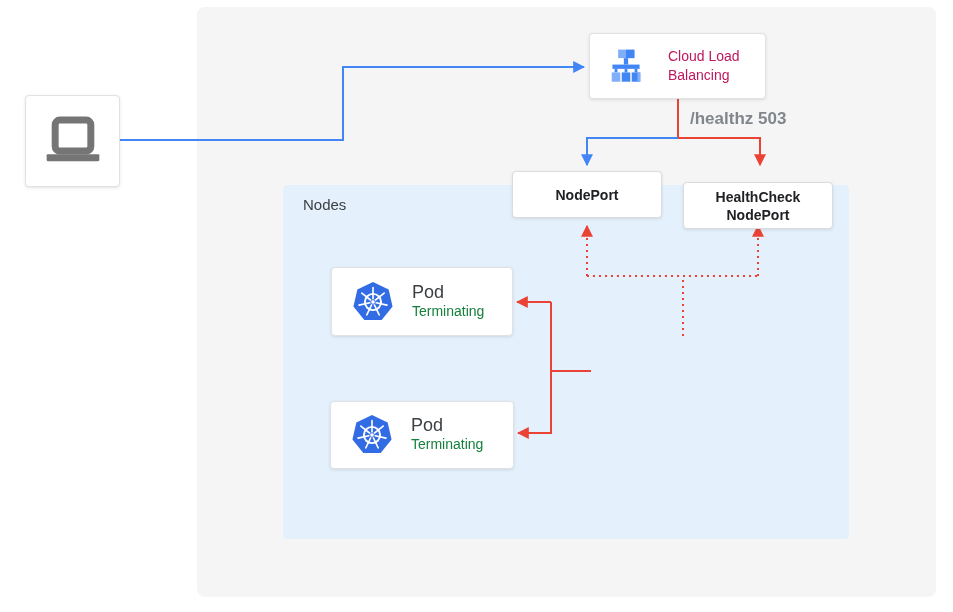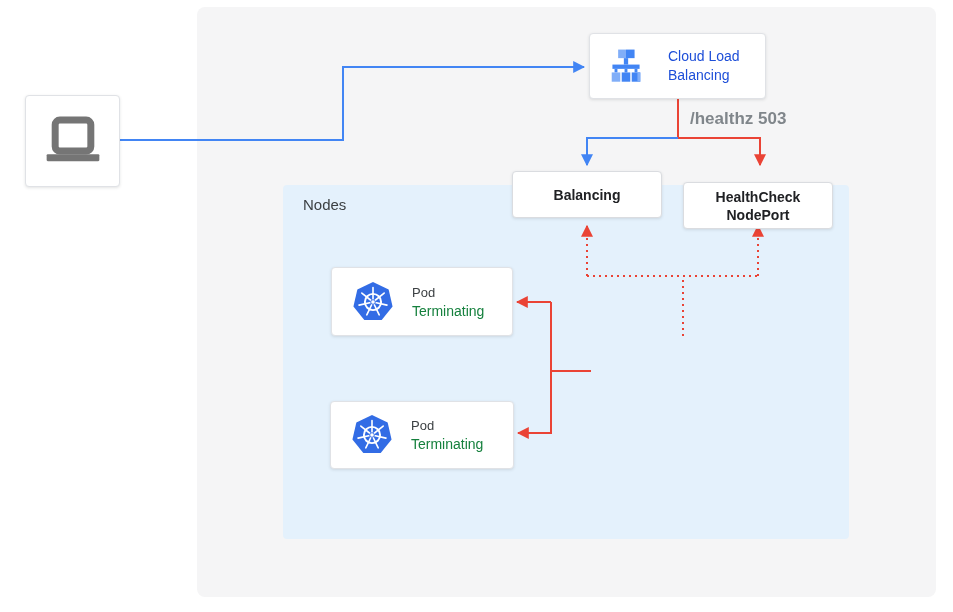--- a/index.html
+++ b/index.html
@@ -18,24 +18,24 @@
   .nodes-label{
     position:absolute;left:20px;top:11px;font-size:15px;color:#3c4043;
   }
   .box{
     position:absolute;background:#ffffff;border:1px solid #e0e2e6;
     border-radius:4px;box-sizing:border-box;
     box-shadow:0 1px 3px rgba(60,64,67,.14);
   }
   .entity{display:flex;align-items:center;}
   .titles{display:flex;flex-direction:column;}
-  .title{font-size:13px;color:#3c4043;line-height:19px;}
+  .title{font-size:18px;color:#3c4043;line-height:19px;}
   .subtitle{font-size:14px;color:#15803d;line-height:19px;}
   .clb-box{left:589px;top:33px;width:177px;height:66px;padding-left:16px;}
-  .clb-text{font-size:14px;color:#1d4ed8;line-height:19px;width:94px;margin-left:22px;}
+  .clb-text{font-size:14px;color:#be185d;line-height:19px;width:94px;margin-left:22px;}
   .laptop-box{
     left:25px;top:95px;width:95px;height:92px;
     display:flex;align-items:center;justify-content:center;
   }
   .port-box{
     display:flex;align-items:center;justify-content:center;text-align:center;
     font-weight:bold;font-size:14px;color:#202124;line-height:18px;
     border:1px solid #dadce0;
   }
   .nodeport-box{left:512px;top:171px;width:150px;height:47px;}
@@ -110,21 +110,21 @@
       <rect x="22" y="37" width="12" height="13" fill="#4285f4"></rect>
       <rect x="36" y="37" width="12" height="13" fill="#4285f4"></rect>
       <rect x="44" y="37" width="4" height="13" fill="#81aef8"></rect>
     </svg>
     <div class="clb-text">Cloud Load Balancing</div>
   </div>
 
   <div class="healthz-label">/healthz 503</div>
 
   <div class="box port-box nodeport-box">
-    <span>Balancing</span>
+    <span>NodePort</span>
   </div>
 
   <div class="box port-box healthcheck-box">
     <span>HealthCheck NodePort</span>
   </div>
 
   <div class="box entity pod-box pod1-box">
     <svg class="icon" width="42" height="42" viewBox="0 0 44 44">
       <polygon points="22,1 38.4,8.9 42.5,26.7 31.1,40.9 12.9,40.9 1.5,26.7 5.6,8.9" fill="#326ce5"></polygon>
       <g stroke="#ffffff" stroke-width="1.7" stroke-linecap="round">

